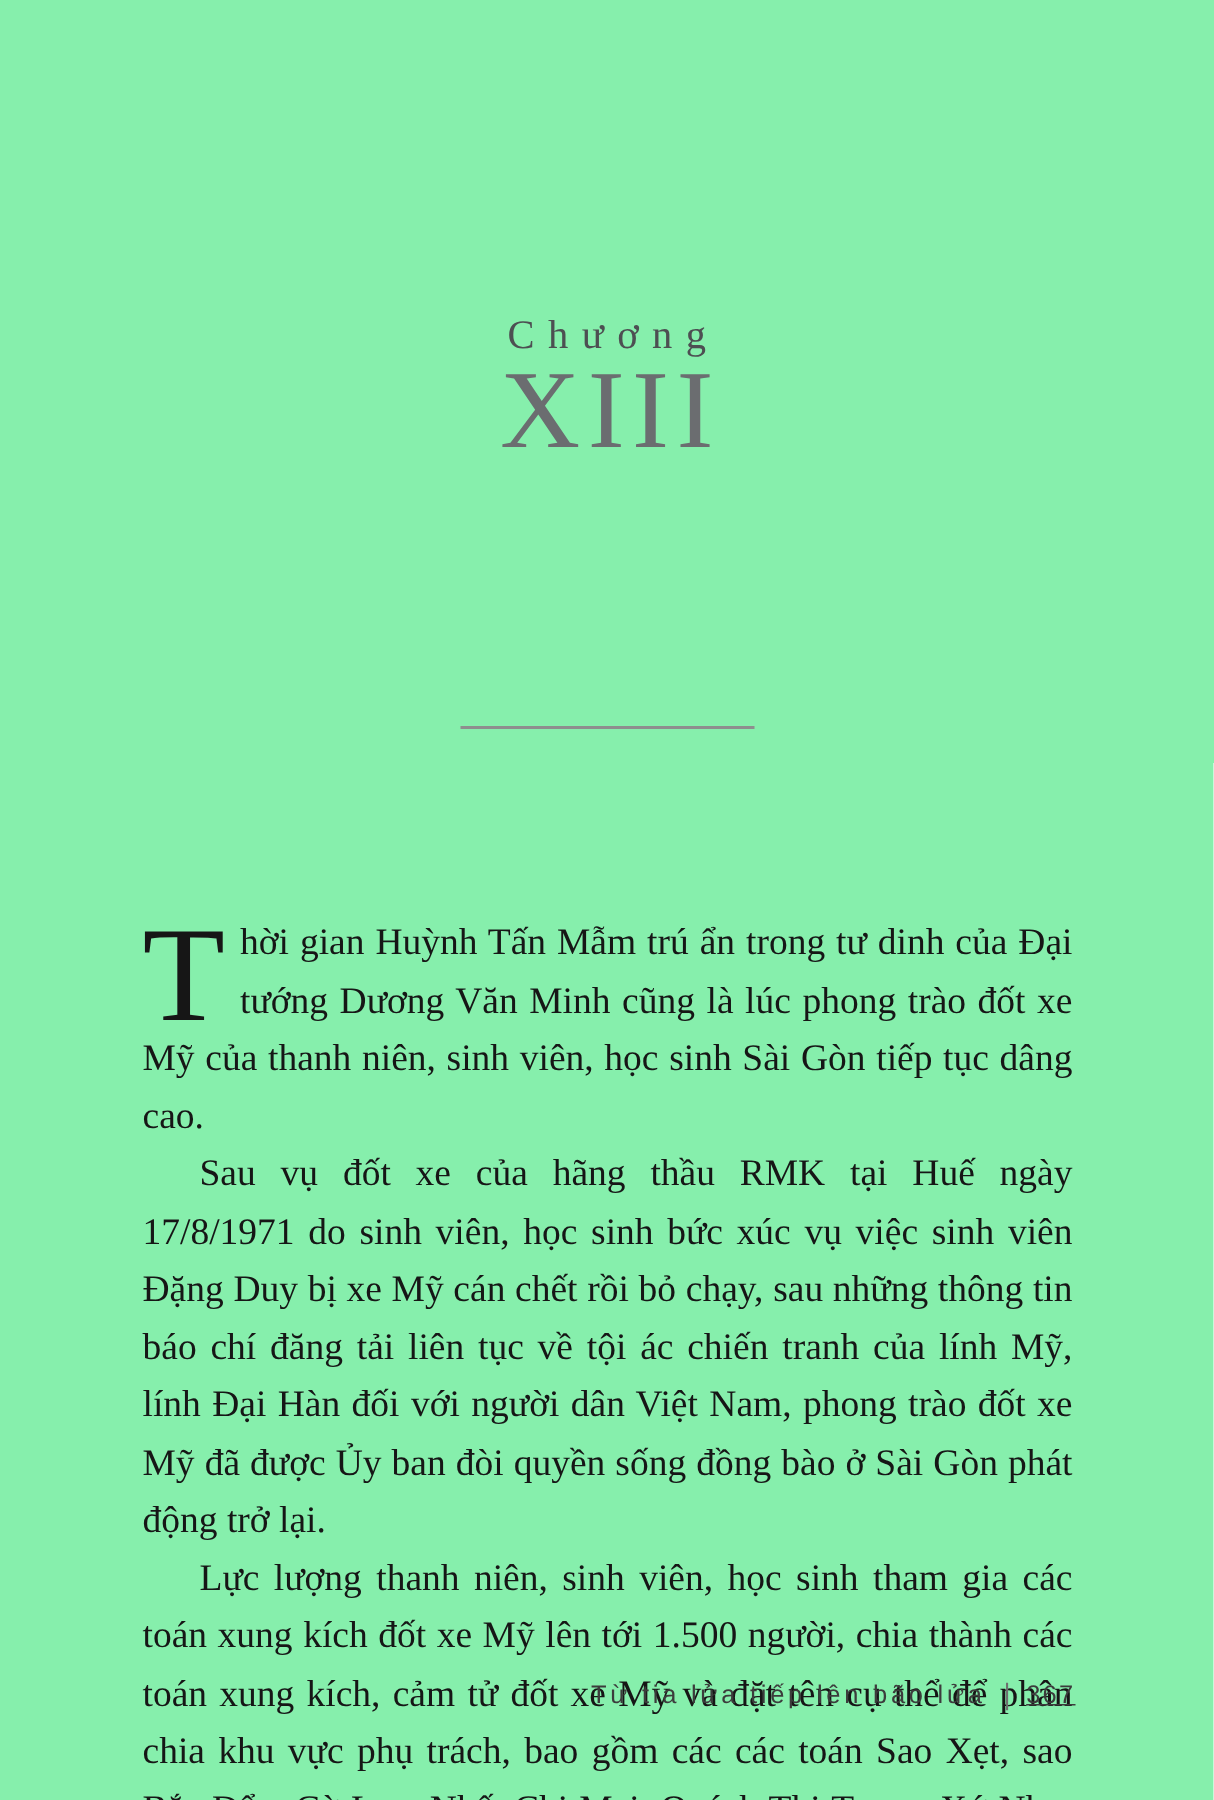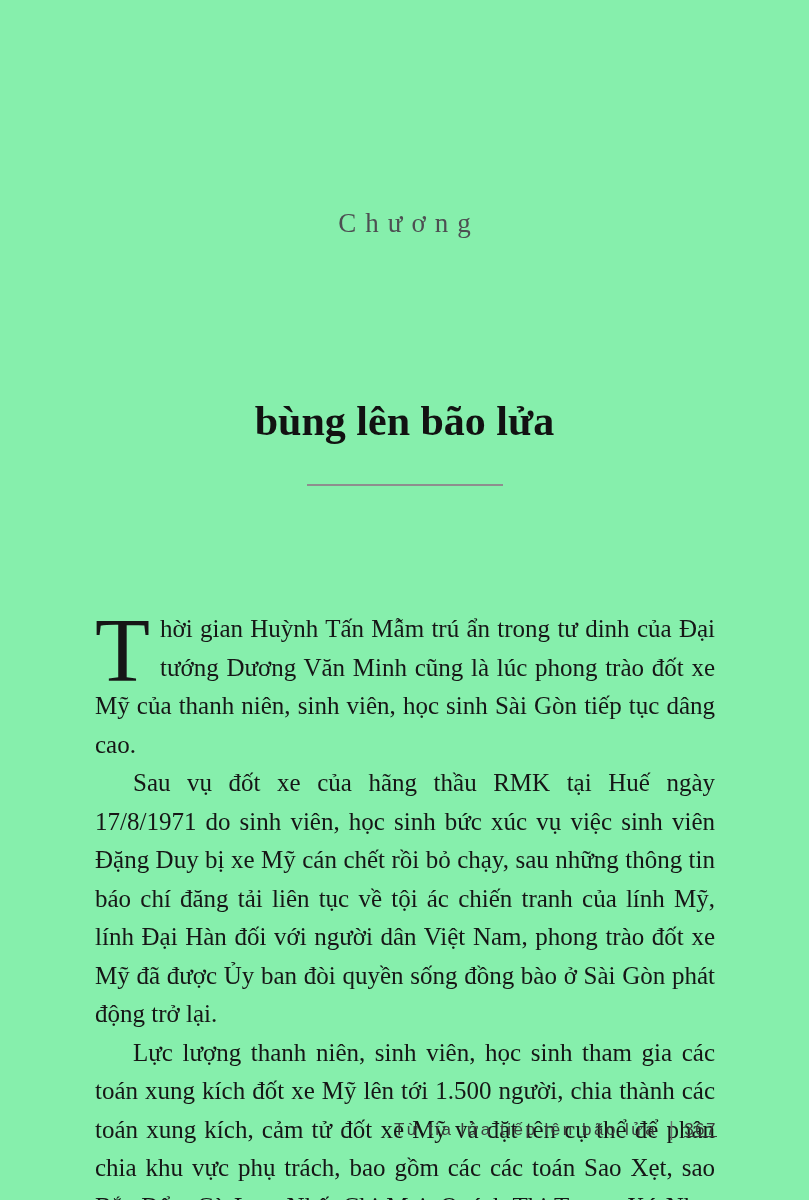--- a/index.html
+++ b/index.html
@@ -93,24 +93,24 @@
     text-decoration: underline;
   }
 </style>
 </head>
 <body>
 
 <div class="page">
 
   <div class="chapter-label" style="color: rgb(77, 79, 82);">Chương</div>
 
+  <div class="chapter-numeral" style="color: rgb(107, 109, 112);">XIII</div>
 
   <h1 class="chapter-title" style="color: rgb(18, 18, 18);">
     <br>
-    <span>bùng lên bão lửa</span>
   </h1>
 
   <div class="title-rule" style="background-color: rgb(142, 142, 142);"></div>
 
   <div class="body-text" style="color: rgb(22, 22, 22);">
     <p class="para">
       <span class="drop-cap">T</span><span>hời gian Huỳnh Tấn Mẫm trú ẩn trong tư dinh của Đại tướng Dương Văn Minh cũng là lúc phong trào đốt xe Mỹ của thanh niên, sinh viên, học sinh Sài Gòn tiếp tục dâng cao.</span>
     </p>
     <p class="para indent">Sau vụ đốt xe của hãng thầu RMK tại Huế ngày 17/8/1971 do sinh viên, học sinh bức xúc vụ việc sinh viên Đặng Duy bị xe Mỹ cán chết rồi bỏ chạy, sau những thông tin báo chí đăng tải liên tục về tội ác chiến tranh của lính Mỹ, lính Đại Hàn đối với người dân Việt Nam, phong trào đốt xe Mỹ đã được Ủy ban đòi quyền sống đồng bào ở Sài Gòn phát động trở lại.</p>
     <p class="para indent">Lực lượng thanh niên, sinh viên, học sinh tham gia các toán xung kích đốt xe Mỹ lên tới 1.500 người, chia thành các toán xung kích, cảm tử đốt xe Mỹ và đặt tên cụ thể để phân chia khu vực phụ trách, bao gồm các các toán Sao Xẹt, sao Bắc Đẩu, Cờ Lau, Nhất Chi Mai, Quách Thị Trang, Xứ Nhu, Ký Con, Đội Cấn, Đề Thám, Hà Văn</p>

